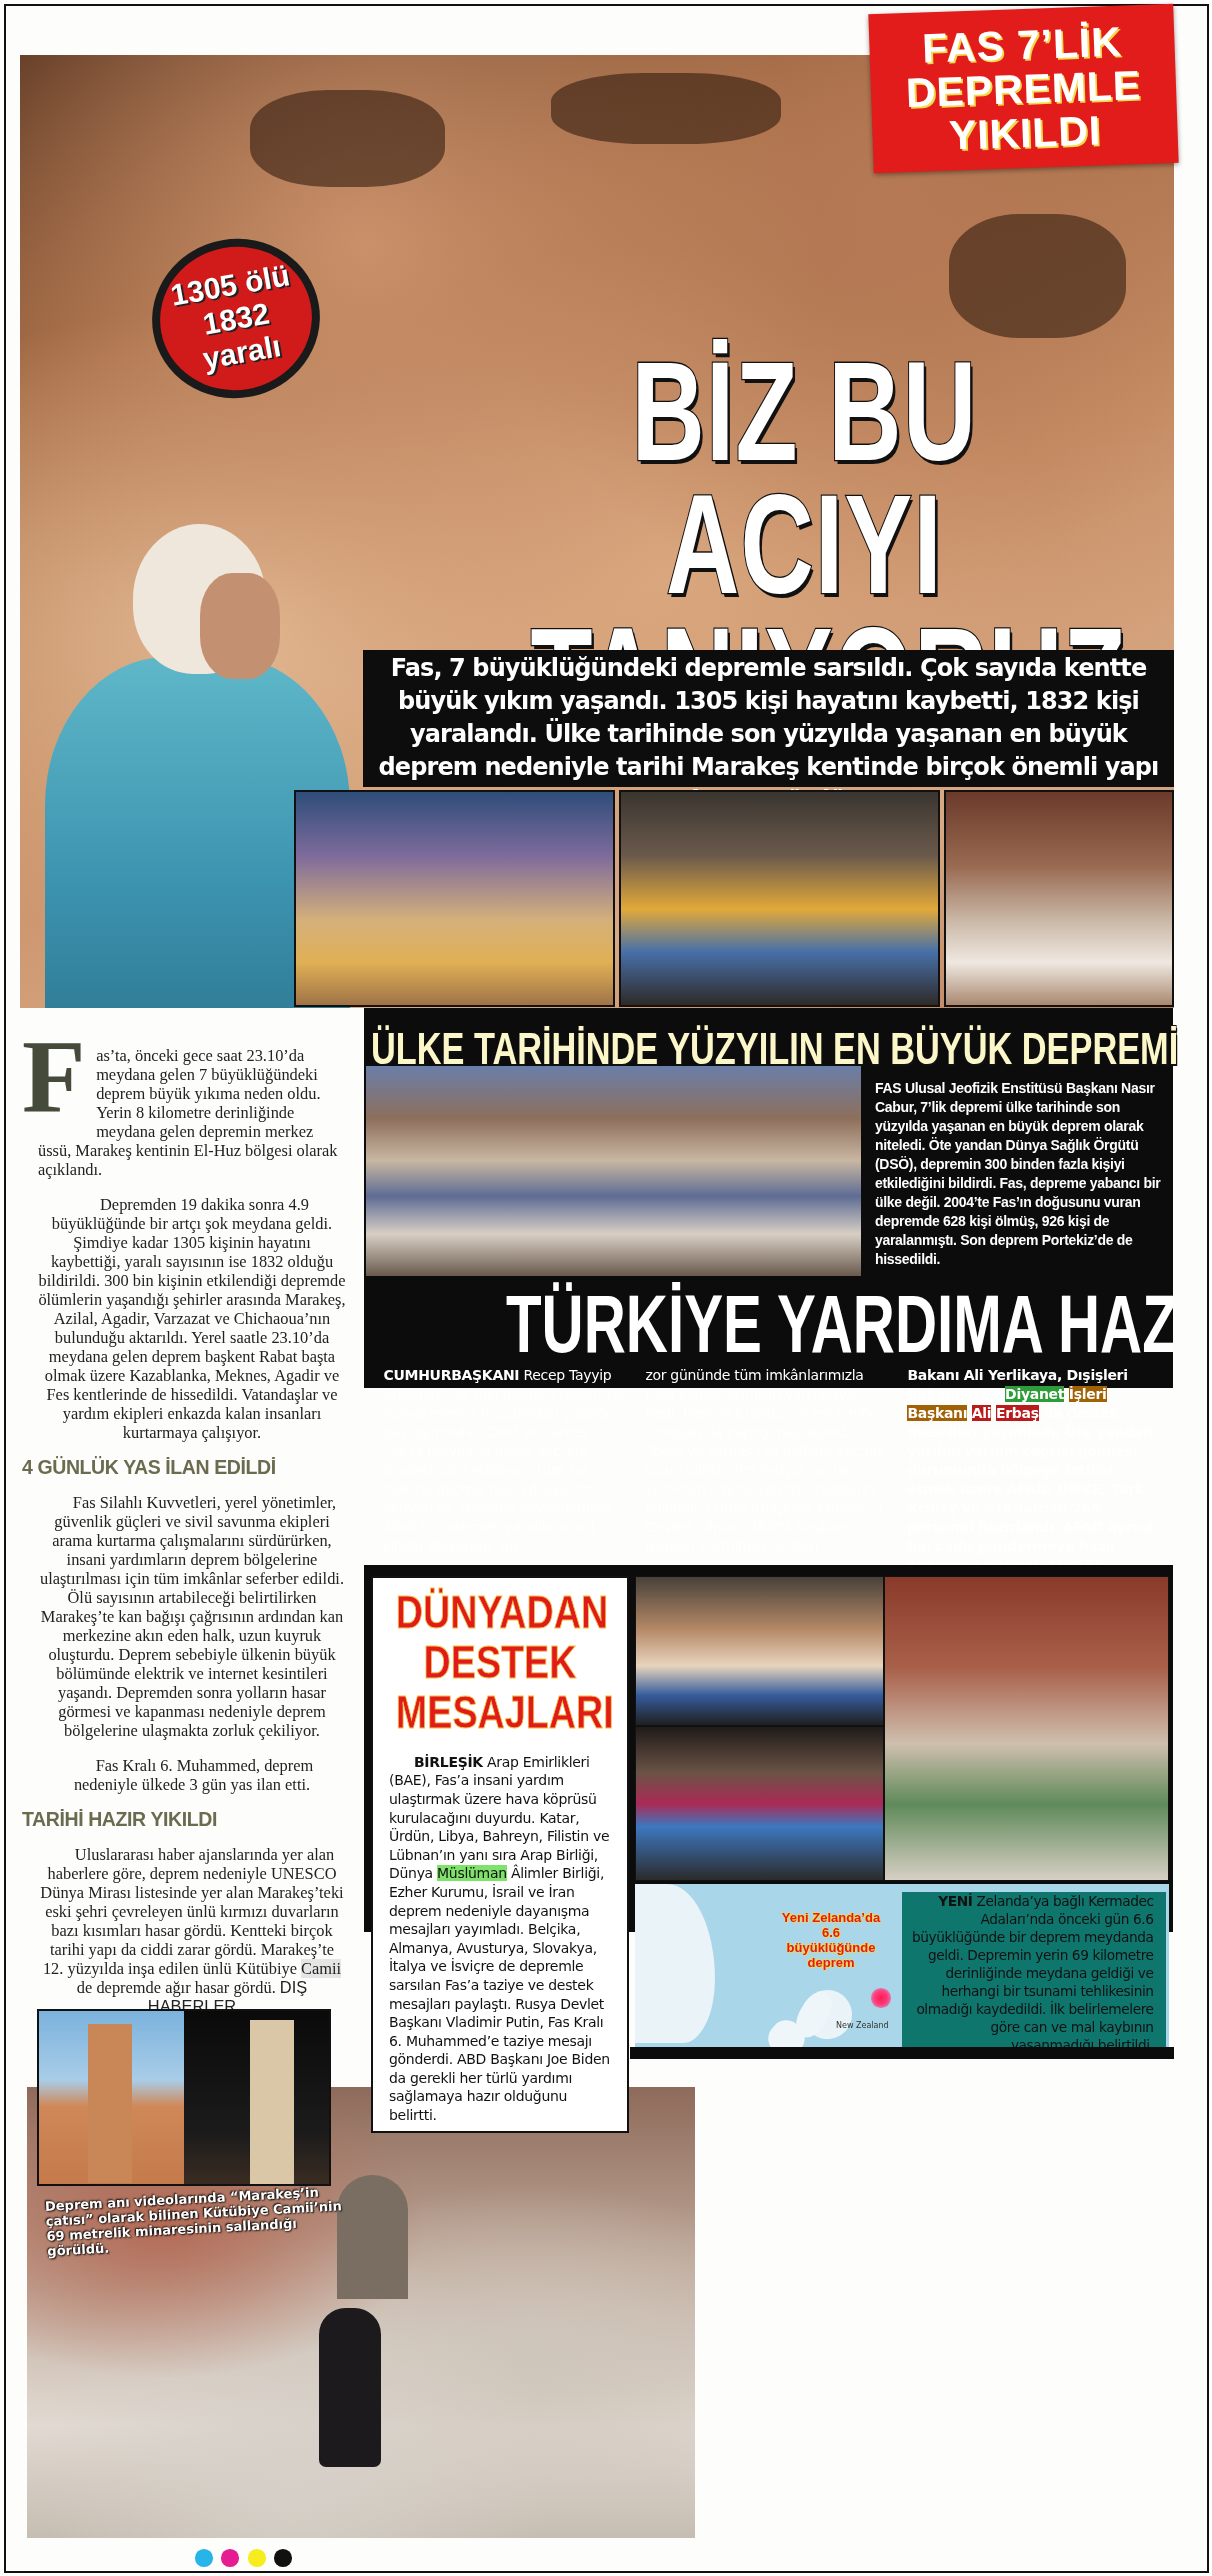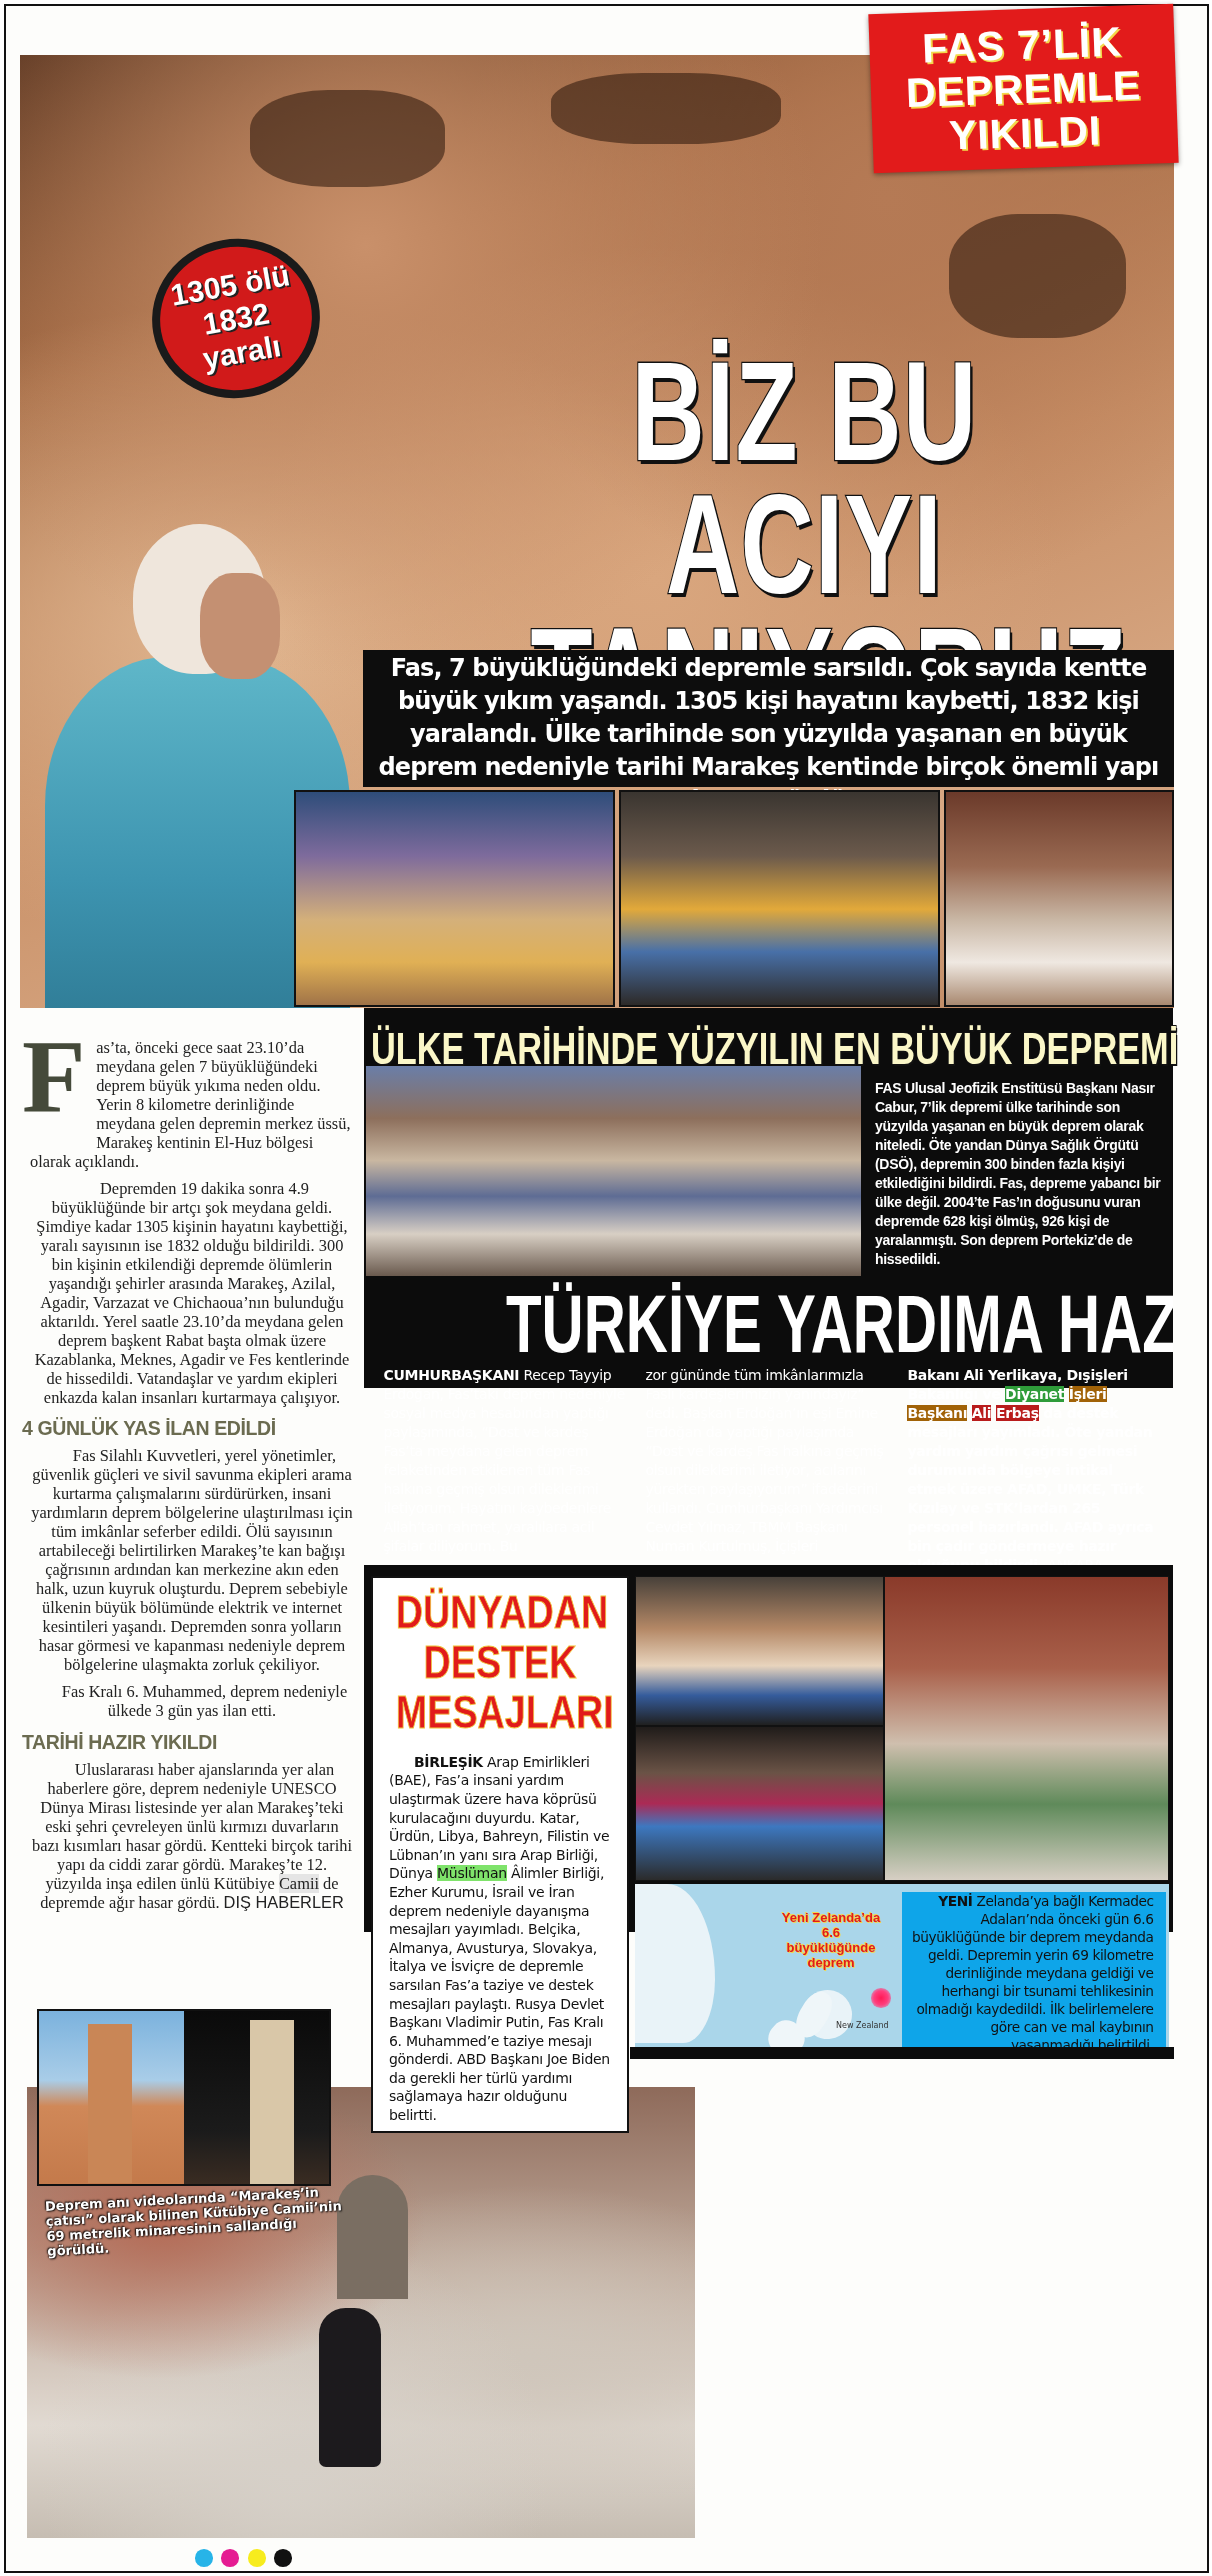--- a/index.html
+++ b/index.html
@@ -38,21 +38,21 @@
   .summary-box { position: absolute; left: 363px; top: 650px; width: 811px; height: 137px; background: #0d0d0d; color: #fff; text-align: center;
     font-family: "DejaVu Sans", sans-serif; font-weight: bold; font-size: 24px; line-height: 33px; padding: 1.8px 12.4px; letter-spacing: -0.9px; }
 
   .photo-strip { position: absolute; top: 790px; height: 217px; border: 2.7px solid #111; overflow: hidden; }
   .strip-1 { left: 294px; width: 321px; background: linear-gradient(180deg, #2e4d7a 0%, #7e6b9c 30%, #d4b07a 60%, #e0b055 80%, #a07348 100%); }
   .strip-2 { left: 619px; width: 321px; background: linear-gradient(180deg, #3a3530 0%, #6b5a4c 30%, #e2a93a 55%, #4870a8 75%, #2d2a28 100%); }
   .strip-3 { left: 944px; width: 230px; background: linear-gradient(180deg, #6b3a2a 0%, #9a6a52 35%, #c9b7a5 60%, #efe8e1 80%, #a98970 100%); }
 
   
   .left-col { position: absolute; left: 22px; top: 1030px; width: 340px; font-family: "Liberation Serif", serif; font-size: 16.4px; line-height: 19px; color: #222; text-align: left; }
-  .left-col p { margin: 8px; }
+  .left-col p { margin: 16px; }
   .left-col .indent { text-indent: 25px; text-align: center; }
   .drop-cap { float: left; font-size: 104px; line-height: 81px; height: 99px; margin: 5.3px 10.6px 0 0; color: #454a3a; font-weight: bold; font-family: "Liberation Serif", serif; }
   .subhead { font-family: "Liberation Sans", sans-serif; font-weight: bold; font-size: 19.5px; color: #6b6b50; margin: 12.4px 0 5.3px; letter-spacing: -0.4px; }
   .hl-yellow { background: #e5e5e5; }
   .byline-sans { font-family: "Liberation Sans", sans-serif; }
 
   .minaret-photo { position: absolute; left: 37px; top: 2009px; width: 294px; height: 177px; border: 2.7px solid #111; display: flex; overflow: hidden; }
   .minaret-a { flex: 1; background: linear-gradient(180deg, #7bb2dd 0%, #a9cde8 40%, #d08858 55%, #c47a4b 100%); position: relative; }
   .minaret-a::after { content: ""; position: absolute; left: 49px; top: 13.3px; width: 44px; height: 159px; background: #c98656; }
   .minaret-b { flex: 1; background: linear-gradient(180deg, #0a0a0a 0%, #1b1b1b 70%, #3a2c22 100%); position: relative; }
@@ -101,21 +101,21 @@
   .dp-2 { left: 884px; top: 1576px; width: 285px; height: 305px; background: linear-gradient(180deg, #8a3a2a 0%, #a9604a 30%, #cfbfae 55%, #5f8a5a 75%, #d7cfc4 100%); }
   .dp-3 { left: 635px; top: 1726px; width: 249px; height: 155px; background: linear-gradient(180deg, #201c1a 0%, #6a5346 30%, #ab2a55 50%, #3d78c0 65%, #2b2b2b 100%); }
 
   .nz-map { position: absolute; left: 635px; top: 1884px; width: 534px; height: 164px; background: #aad6ea; overflow: hidden; }
   .nz-map .land1 { position: absolute; left: 0; top: 0; width: 80px; height: 159px; background: #e9f3f8; border-radius: 0 60% 40% 0; }
   .nz-map .land2 { position: absolute; left: 168px; top: 106px; width: 49px; height: 49px; background: #e9f3f8; border-radius: 50%; transform: rotate(-30deg); }
   .nz-title { position: absolute; left: 778px; top: 1910px; width: 106px; text-align: center; font-family: "Liberation Sans", sans-serif; font-weight: 900; color: #e21b1b; font-size: 13px; line-height: 15px; text-shadow: 0.9px 0.9px 0 #f3d84a, -0.9px -0.9px 0 #f3d84a; }
   .nz-island { position: absolute; background: #eff6f9; border-radius: 45%; }
   .quake-dot { position: absolute; left: 871px; top: 1988px; width: 19.5px; height: 19.5px; border-radius: 50%; background: radial-gradient(circle, #ff1a55 0%, #ff3e7e 50%, rgba(255,100,150,0) 100%); }
   .nz-label { position: absolute; left: 836px; top: 2022px; font-family: "DejaVu Sans", sans-serif; font-size: 8px; line-height: 8.8px; color: #333; text-align: center; }
-  .nz-text { position: absolute; left: 902px; top: 1892px; width: 264px; text-align: right; background: #0ea5e9; padding: 0 12.4px 5.3px 5.3px;
+  .nz-text { position: absolute; left: 902px; top: 1892px; width: 264px; text-align: right; background: #0f766e; padding: 0 12.4px 5.3px 5.3px;
     font-family: "DejaVu Sans", sans-serif; font-size: 13.7px; line-height: 18px; color: #111; letter-spacing: -0.4px; }
   .nz-bottom-bar { position: absolute; left: 630px; top: 2047px; width: 544px; height: 12.4px; background: #0c0c0c; }
 
   .cmyk { position: absolute; left: 195px; top: 2549px; display: flex; gap: 8.8px; }
   .cmyk span { width: 17.7px; height: 17.7px; border-radius: 50%; display: block; }
 </style>
 </head>
 <body>
 
 <div class="page-frame"></div>

